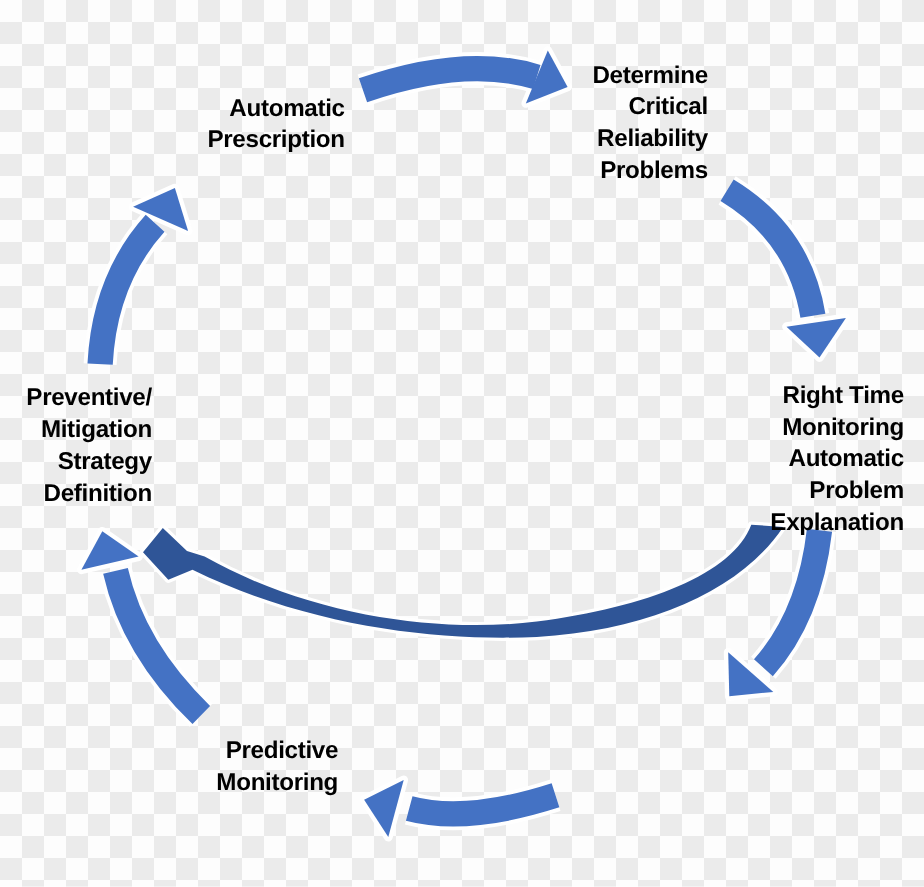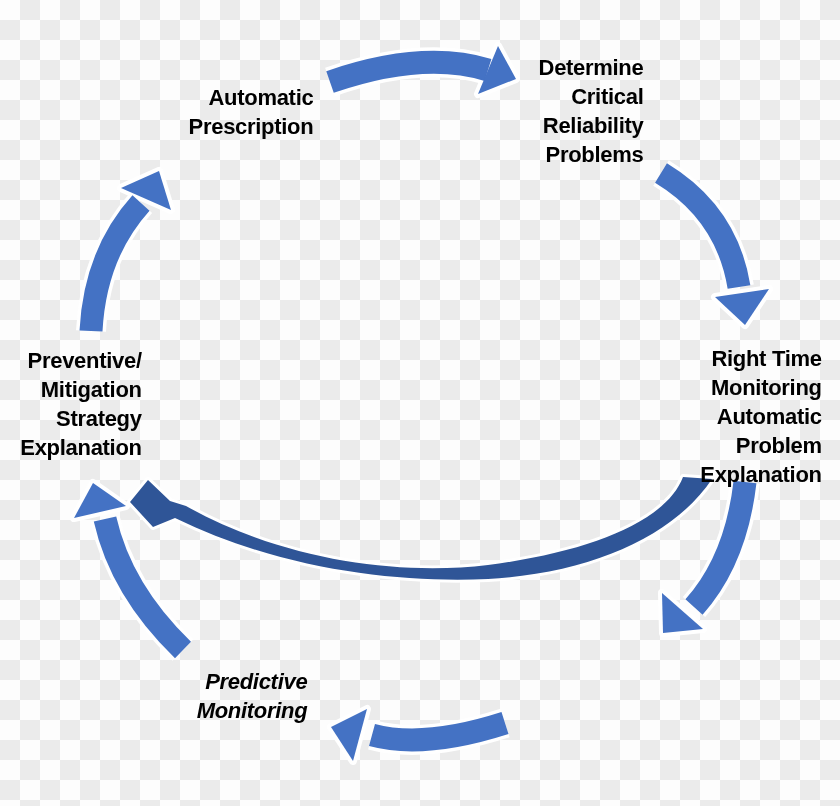--- a/index.html
+++ b/index.html
@@ -93,21 +93,21 @@
 Reliability
 Problems</div>
 
   <div class="node" style="left:761px; top:344px;">Right Time
 Monitoring
 Automatic
 Problem
 Explanation</div>
 
 
-  <div class="node" style="left:252px; top:667px;font-style:italic;">Predictive
+  <div class="node" style="left:252px; top:667px;">Predictive
 Monitoring</div>
 
   <div class="node" style="left:81px; top:346px;">Preventive/
 Mitigation
 Strategy
-Explanation</div>
+Definition</div>
 
 </div>
 
 </body></html>

